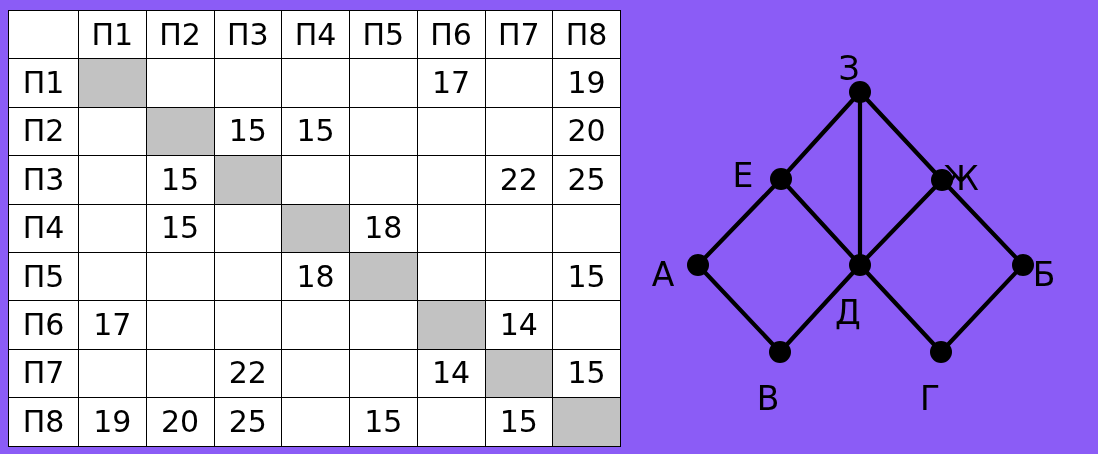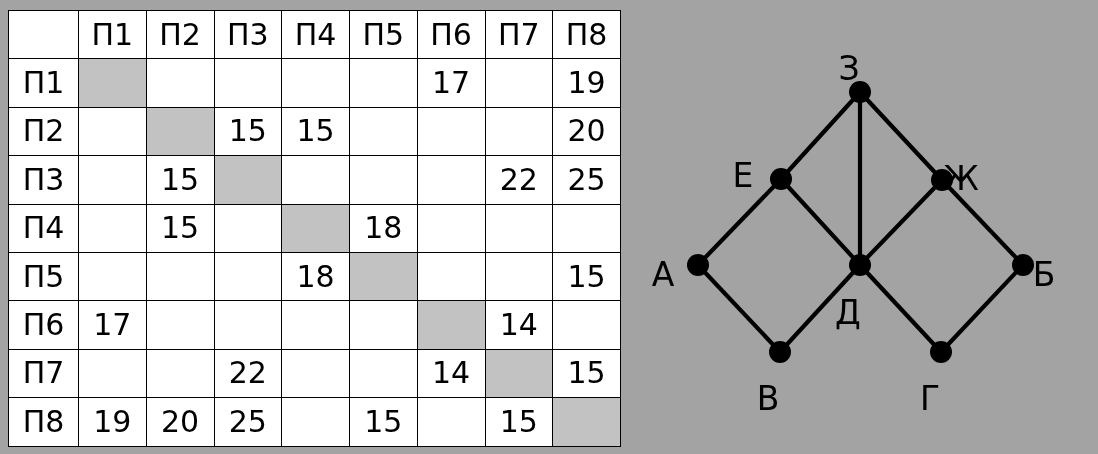--- a/index.html
+++ b/index.html
@@ -10,21 +10,21 @@
   body {
     width: 1098px;
     height: 454px;
     font-family: "DejaVu Sans", "Liberation Sans", sans-serif;
     overflow: hidden;
   }
   #stage {
     position: relative;
     width: 1098px;
     height: 454px;
-    background: #a3a3a3;
+    background: #8b5cf6;
   }
 
   
   #table-panel {
     position: absolute;
     left: 8px;
     top: 10px;
     width: 612px;
     height: 427px;
   }

